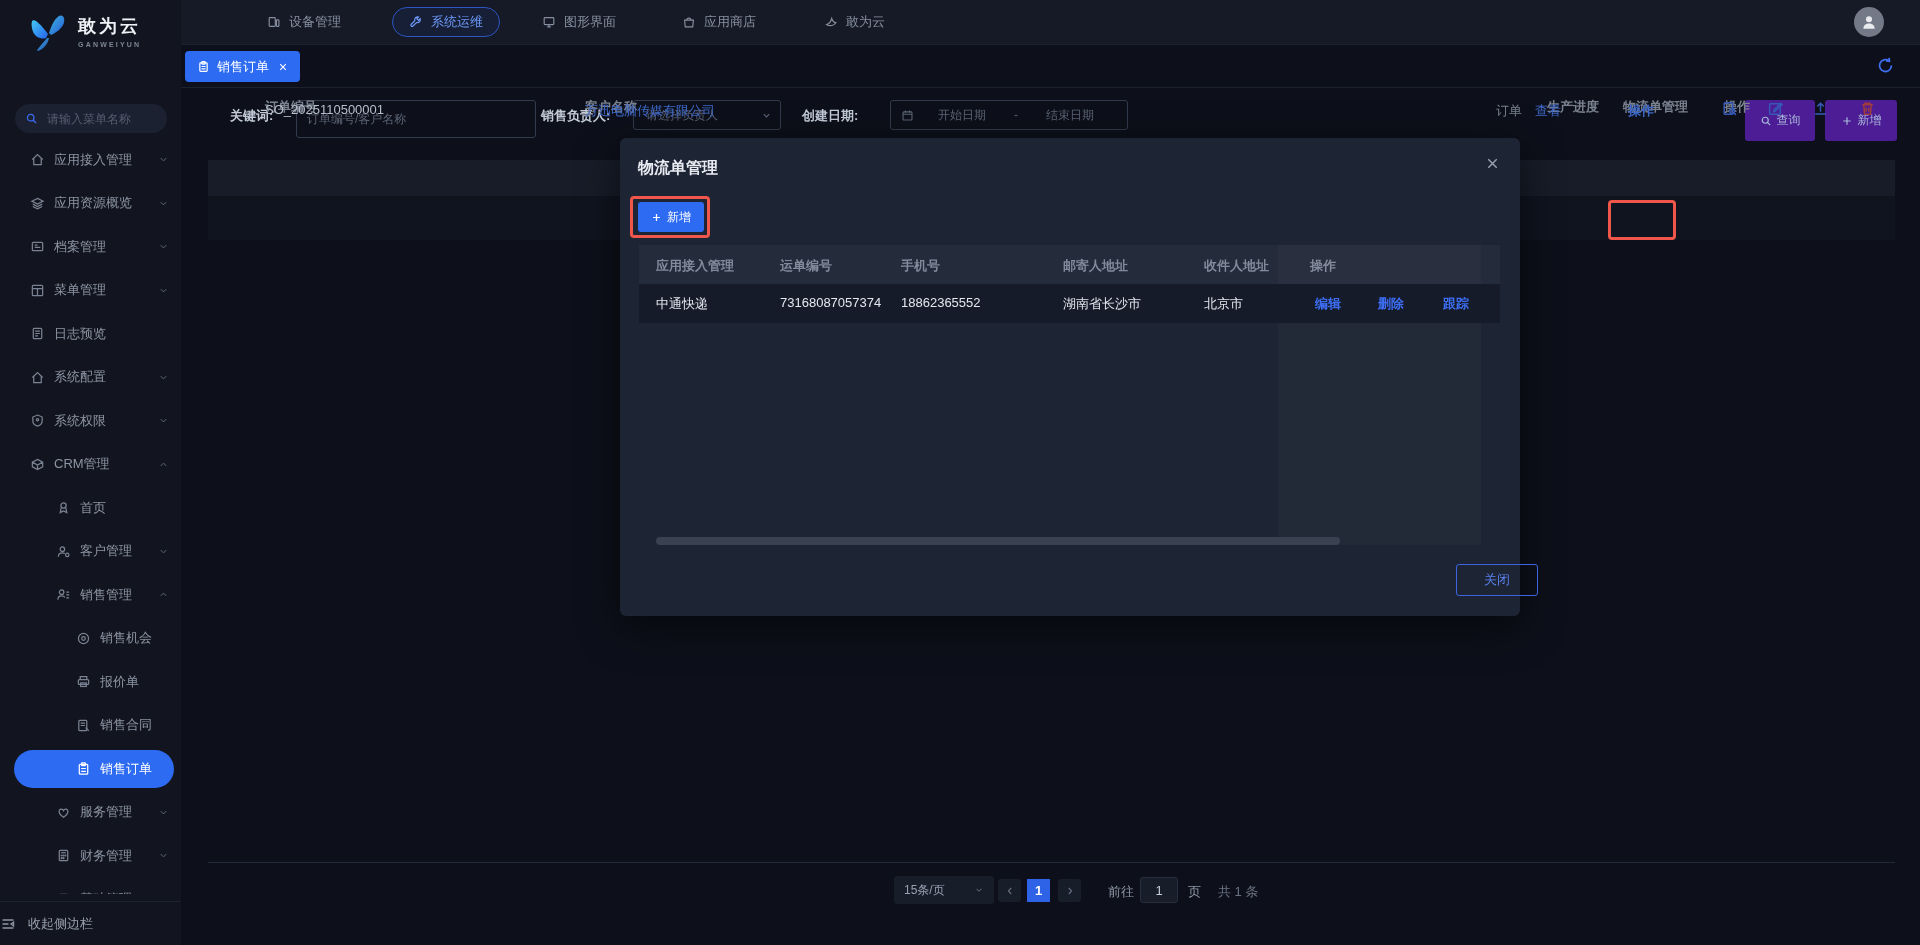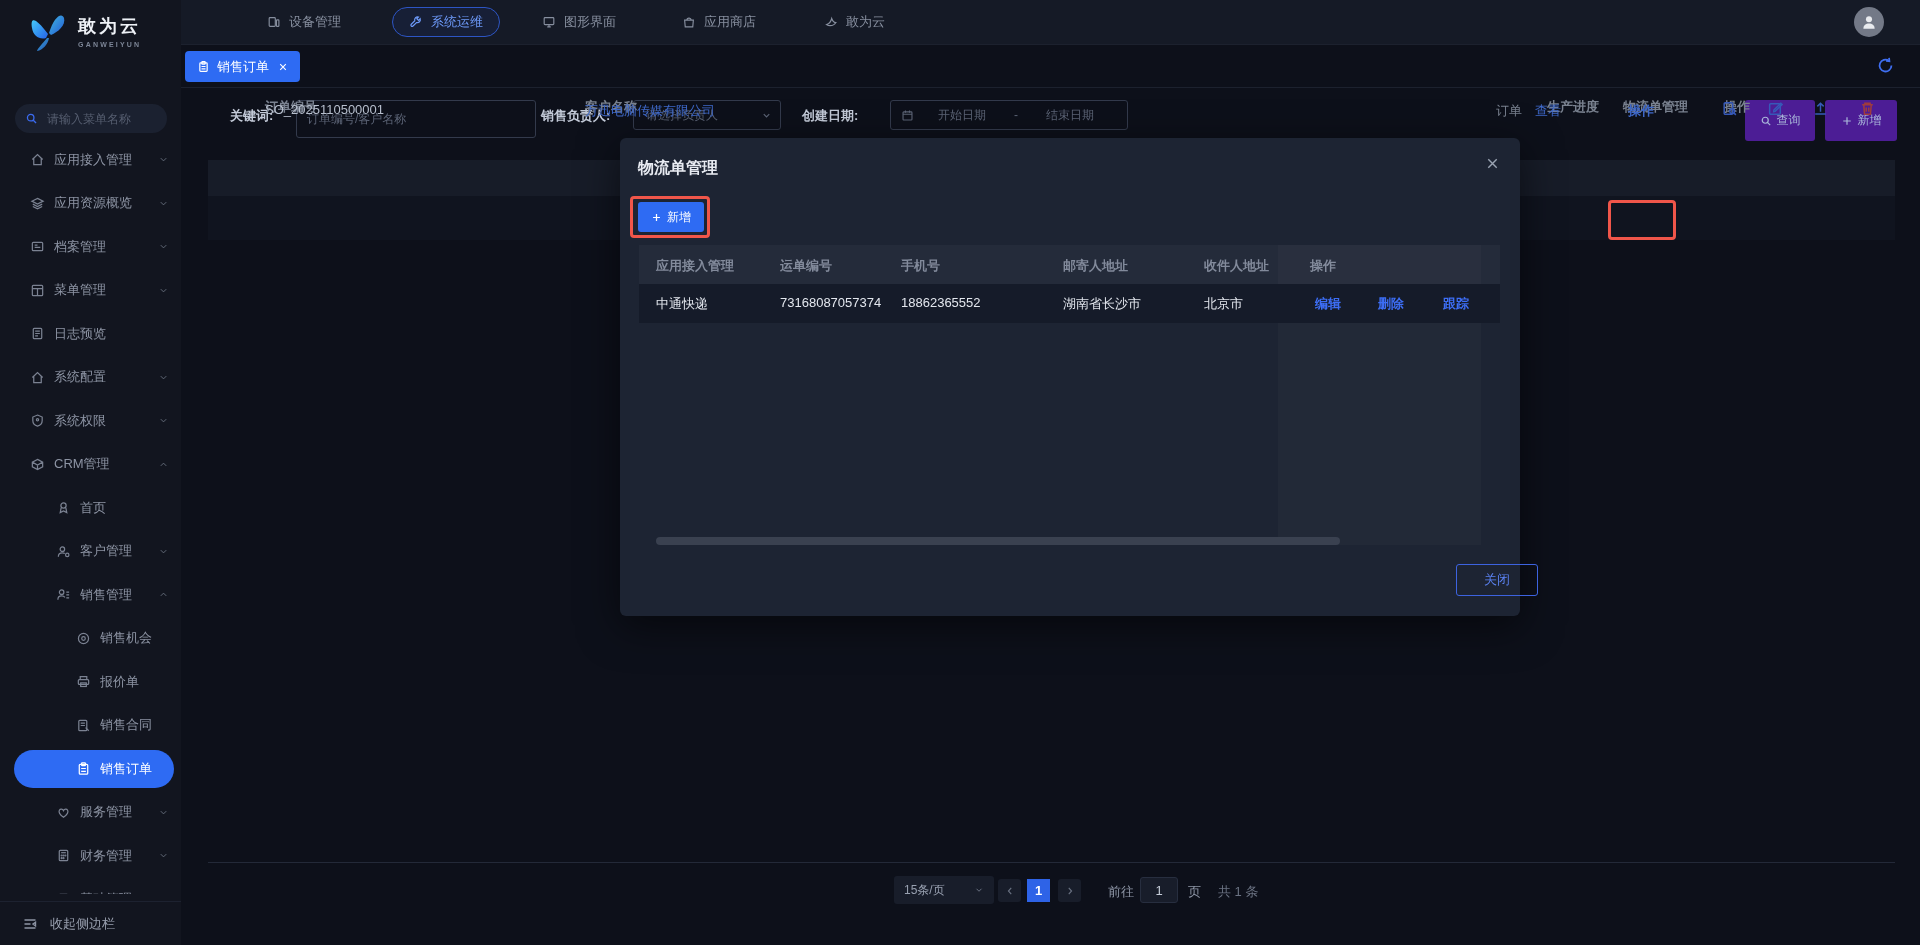--- a/index.html
+++ b/index.html
@@ -23,21 +23,21 @@
   .mi{position:relative;height:43.5px;display:flex;align-items:center;color:#8d94a4;cursor:pointer;}
   .mi .ic{color:#7b8292;margin-right:9px;}
   .mi .chev{position:absolute;right:12px;color:#6a7280;}
   .mi.l1{padding-left:30px;}
   .mi.l2{padding-left:56px;}
   .mi.l3{padding-left:76px;}
   .mi.sel{background:#2e6bf3;border-radius:19px;margin:3px 7px 3px 14px;height:37.5px;color:#fff;}
   .mi.sel .ic{color:#fff;}
   .mi.l3.sel{padding-left:62px;}
   .side-bottom{position:absolute;left:0;bottom:0;width:181px;height:44px;border-top:1px solid #1d2230;
-    display:flex;align-items:center;padding-left:22px;color:#9aa1b0;background:#12151f;cursor:pointer;}
+    display:flex;align-items:center;color:#9aa1b0;background:#12151f;cursor:pointer;}
   .side-bottom .ic{color:#8d94a4;margin-right:12px;}
 
   
   .topbar{position:absolute;left:181px;top:0;width:1739px;height:45px;background:#151a26;
     border-bottom:1px solid #1c212e;z-index:10;}
   .tn{position:absolute;top:0;height:44px;display:flex;align-items:center;color:#878f9f;cursor:pointer;}
   .tn .ic{margin-right:8px;color:#878f9f;}
   .tn.active{border:1px solid #2d55c4;background:rgba(46,107,243,.08);border-radius:16px;
     color:#6d99f8;height:30px;top:7px;padding:0 16px;}
   .tn.active .ic{color:#6d99f8;}

